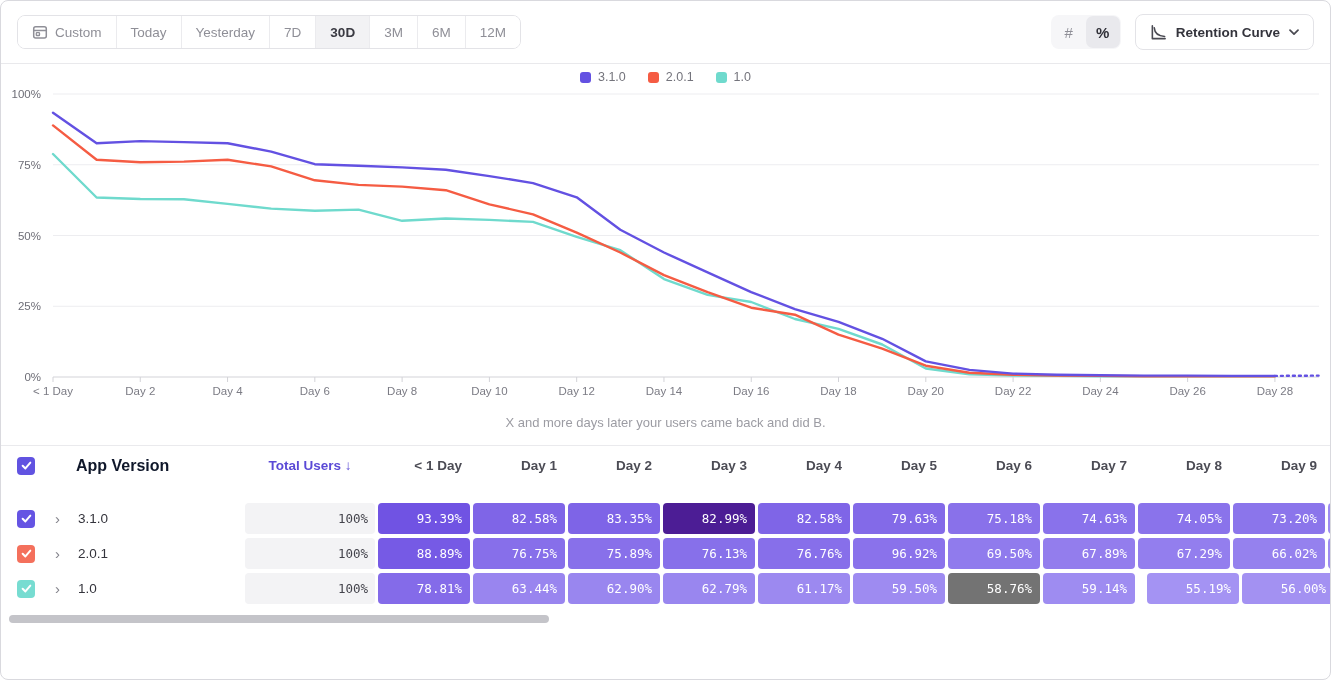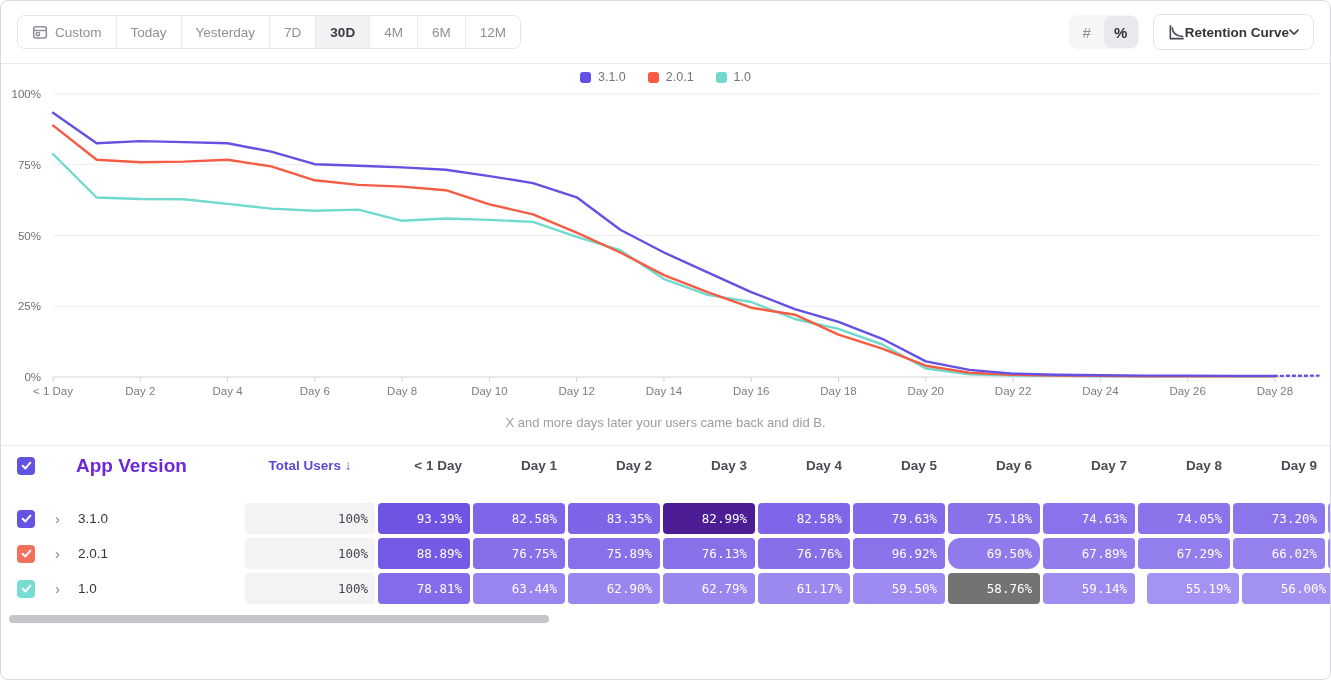--- a/index.html
+++ b/index.html
@@ -9,38 +9,38 @@
   
   .toolbar { display:flex; justify-content:space-between; align-items:center; height:63px; padding:0 16px; border-bottom:1px solid #e9e9ec; }
   .range-group { display:flex; align-items:stretch; height:34px; border:1px solid #e3e3e7; border-radius:8px; overflow:hidden; background:#fff; }
   .range-btn { display:flex; align-items:center; gap:7px; padding:0 14px; font-size:13.5px; color:#8f8f97; background:#fff; border:none; border-left:1px solid #ebebee; cursor:pointer; font-family:inherit; white-space:nowrap; }
   .range-btn:first-child { border-left:none;text-align:right; }
   .range-btn.active { background:#f2f2f4; color:#3a3a42; font-weight:700; }
   .toolbar-right { display:flex; align-items:center; gap:14px; }
   .fmt-toggle { display:flex; background:#f6f6f8; border-radius:8px; padding:1px; height:34px; }
   .fmt-btn { width:34px; border:none; background:transparent; border-radius:7px; font-size:15px; color:#8f8f97; cursor:pointer; font-family:inherit; }
   .fmt-btn.active { background:#e9e9ed; color:#2f2f37; font-weight:600; }
-  .chart-type-btn { display:flex; align-items:center; height:36px; padding:0 14px; background:#fff; border:1px solid #e3e3e7; border-radius:8px; font-size:13.5px; font-weight:700; color:#34343c; cursor:pointer; font-family:inherit; }
+  .chart-type-btn { display:flex; align-items:center; gap:9px; height:36px; padding:0 14px; background:#fff; border:1px solid #e3e3e7; border-radius:8px; font-size:13.5px; font-weight:700; color:#34343c; cursor:pointer; font-family:inherit; }
 
   
   .chart-section { padding-top:3px; }
   .legend { display:flex; justify-content:center; align-items:center; gap:22px; height:16px; margin-top:2px; }
   .legend-item { display:flex; align-items:center; gap:7px; cursor:pointer; }
   .legend-item .sw { width:11px; height:11px; border-radius:3px; display:inline-block; }
   .legend-item span:last-child { font-size:12.5px; color:#74747c; }
   svg.chart { display:block; margin-top:2px; }
   .xlab { font-family:"Liberation Sans", sans-serif; font-size:11.5px; fill:#7b7b84; }
   .ylab { font-family:"Liberation Sans", sans-serif; font-size:11.5px; fill:#6d6d76; }
   .caption { margin-top:12px; text-align:center; font-size:13px; color:#9c9ca3; height:16px; }
 
   
   .table-section { margin-top:14px; }
   .thead { display:flex; align-items:center; height:40px; border-top:1px solid #eaeaed; width:1345px; }
   .col-check { flex:0 0 46px; padding-left:16px; display:flex; align-items:center; }
-  .col-name-h { flex:0 0 198px; padding-left:29px; font-size:19px; font-weight:700; color:#6d28d9; }
+  .col-name-h { flex:0 0 198px; padding-left:29px; font-size:16px; font-weight:700; color:#0f172a; }
   .col-total-h { flex:0 0 130px; text-align:center; font-size:13.5px; font-weight:700; cursor:pointer; }
   .day-h { flex:0 0 92px; margin-left:3px; text-align:right; padding-right:8px; font-size:13.5px; font-weight:700; color:#4c4c55; cursor:pointer; white-space:nowrap; }
   .cb { width:18px; height:18px; border-radius:4px; display:inline-flex; align-items:center; justify-content:center; cursor:pointer; }
   .tbody { margin-top:16px; }
   .trow { display:flex; align-items:center; height:35px; width:1345px; }
   .col-name { flex:0 0 198px; display:flex; align-items:center; }
   .expander { margin-left:8px; width:14px; font-size:15px; color:#83838b; cursor:pointer; line-height:1; }
   .rname { margin-left:9px; font-size:13.5px; color:#34343c; }
   .col-total { flex:0 0 130px; }
   .total-cell { width:130px; height:31px; line-height:31px; background:#f3f3f5; border-radius:4px; text-align:right; padding-right:7px; font-family:"DejaVu Sans Mono", monospace; font-size:12.5px; color:#44444c; }
@@ -62,21 +62,21 @@
     <div class="range-group">
         <button class="range-btn"><svg width="16" height="16" viewBox="0 0 16 16" fill="none">
             <rect x="1.7" y="2.7" width="12.6" height="11.3" rx="2" stroke="#8f8f97" stroke-width="1.5"></rect>
             <line x1="1.7" y1="6.4" x2="14.3" y2="6.4" stroke="#8f8f97" stroke-width="1.5"></line>
             <rect x="4.3" y="8.7" width="3.2" height="2.8" rx="0.6" stroke="#8f8f97" stroke-width="1.3"></rect>
           </svg>Custom</button>
         <button class="range-btn">Today</button>
         <button class="range-btn">Yesterday</button>
         <button class="range-btn">7D</button>
         <button class="range-btn active">30D</button>
-        <button class="range-btn">4M</button>
+        <button class="range-btn">3M</button>
         <button class="range-btn">6M</button>
         <button class="range-btn">12M</button>
       </div>
     <div class="toolbar-right">
       <div class="fmt-toggle">
           <button class="fmt-btn">#</button>
           <button class="fmt-btn active">%</button>
         </div>
       <button class="chart-type-btn">
         <svg width="17" height="17" viewBox="0 0 18 18" fill="none">
@@ -213,21 +213,21 @@
           </div>
           <div class="col-total">
             <div class="total-cell">100%</div>
           </div>
           <div class="cell" style="background: rgb(118, 90, 229);">88.89%</div>
           <div class="cell" style="background: rgb(135, 111, 234);">76.75%</div>
           <div class="cell" style="background: rgb(136, 112, 234);">75.89%</div>
           <div class="cell" style="background: rgb(135, 112, 234);">76.13%</div>
           <div class="cell" style="background: rgb(135, 111, 234);">76.76%</div>
           <div class="cell" style="background: rgb(138, 114, 235);">96.92%</div>
-          <div class="cell" style="background: rgb(144, 123, 237); border-radius: 12px;">69.50%</div>
+          <div class="cell" style="background: rgb(144, 123, 237);">69.50%</div>
           <div class="cell" style="background: rgb(147, 125, 237);">67.89%</div>
           <div class="cell" style="background: rgb(147, 126, 238);">67.29%</div>
           <div class="cell" style="background: rgb(149, 129, 238);">66.02%</div>
           <div class="cell" style="background: rgb(157, 139, 241);"></div>
         </div>
         <div class="trow">
           <div class="col-check">
             <span class="cb" style="background: rgb(119, 220, 209);">
               <svg width="11" height="11" viewBox="0 0 10 10" fill="none">
                 <path d="M1.5 5.2 L4 7.7 L8.5 2.4" stroke="#fff" stroke-width="1.8" stroke-linecap="round" stroke-linejoin="round"></path>

